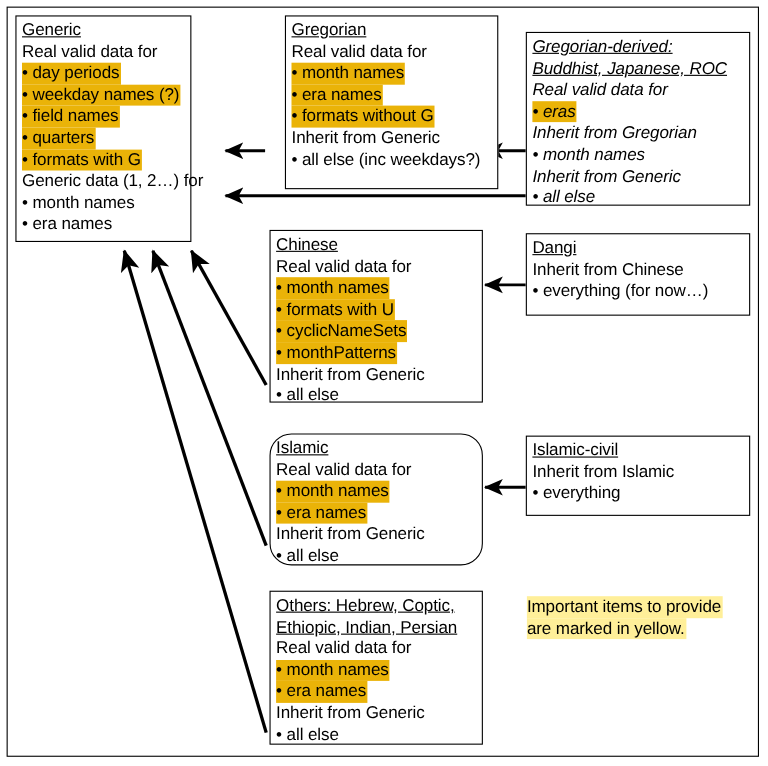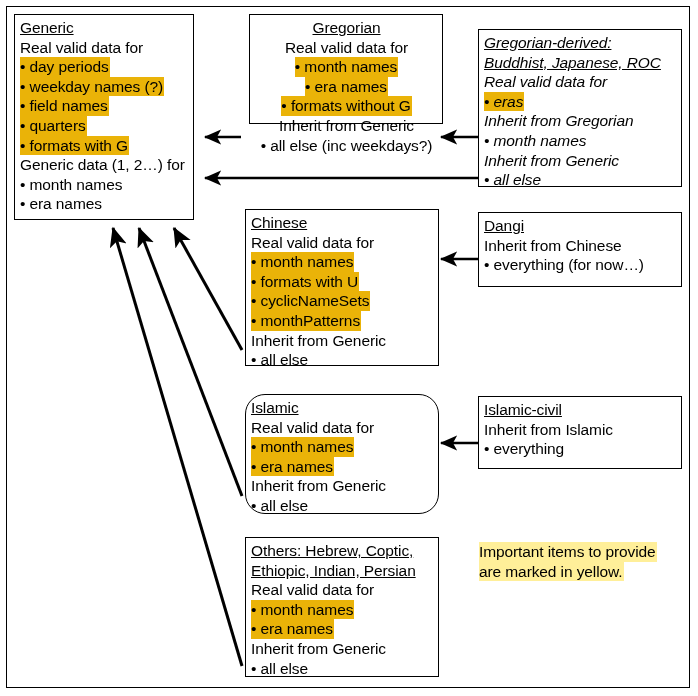--- a/index.html
+++ b/index.html
@@ -108,34 +108,34 @@
 
     <g>
       <line x1="242" y1="496" x2="139" y2="228" stroke="#000000" stroke-width="3" marker-end="url(#ah)"></line>
     </g>
 
     <g>
       <line x1="242" y1="666" x2="113" y2="228" stroke="#000000" stroke-width="3" marker-end="url(#ah)"></line>
     </g>
   </svg>
 
-  <div class="node-box" style="left:14px; top:14px; width:180px; height:206px;">
+  <div class="node-box" style="left:14px; top:14px; width:160px; height:206px;">
     <span class="line-wrap"><span class="line title">Generic</span></span>
     <span class="line-wrap"><span class="line">Real valid data for</span></span>
     <span class="line-wrap"><span class="line hl">• day periods</span></span>
     <span class="line-wrap"><span class="line hl">• weekday names (?)</span></span>
     <span class="line-wrap"><span class="line hl">• field names</span></span>
     <span class="line-wrap"><span class="line hl">• quarters</span></span>
     <span class="line-wrap"><span class="line hl">• formats with G</span></span>
     <span class="line-wrap"><span class="line">Generic data (1, 2…) for</span></span>
     <span class="line-wrap"><span class="line">• month names</span></span>
     <span class="line-wrap"><span class="line">• era names</span></span>
   </div>
 
-  <div class="node-box" style="left:249px; top:14px; width:194px; height:110px;text-align:center;">
+  <div class="node-box" style="left:259px; top:14px; width:194px; height:158px;">
     <span class="line-wrap"><span class="line title">Gregorian</span></span>
     <span class="line-wrap"><span class="line">Real valid data for</span></span>
     <span class="line-wrap"><span class="line hl">• month names</span></span>
     <span class="line-wrap"><span class="line hl">• era names</span></span>
     <span class="line-wrap"><span class="line hl">• formats without G</span></span>
     <span class="line-wrap"><span class="line">Inherit from Generic</span></span>
     <span class="line-wrap"><span class="line">• all else (inc weekdays?)</span></span>
   </div>
 
   <div class="node-box" style="left:478px; top:29px; width:204px; height:158px;font-style:italic;">

